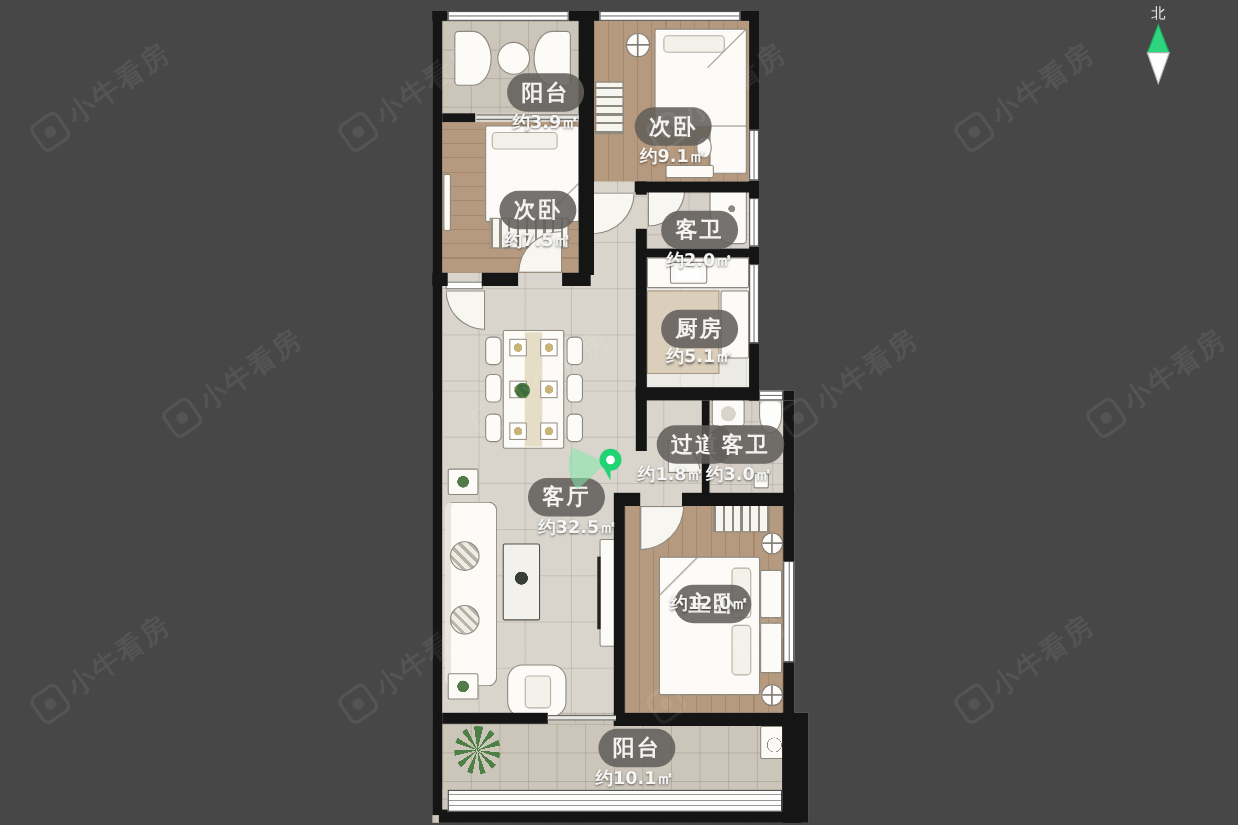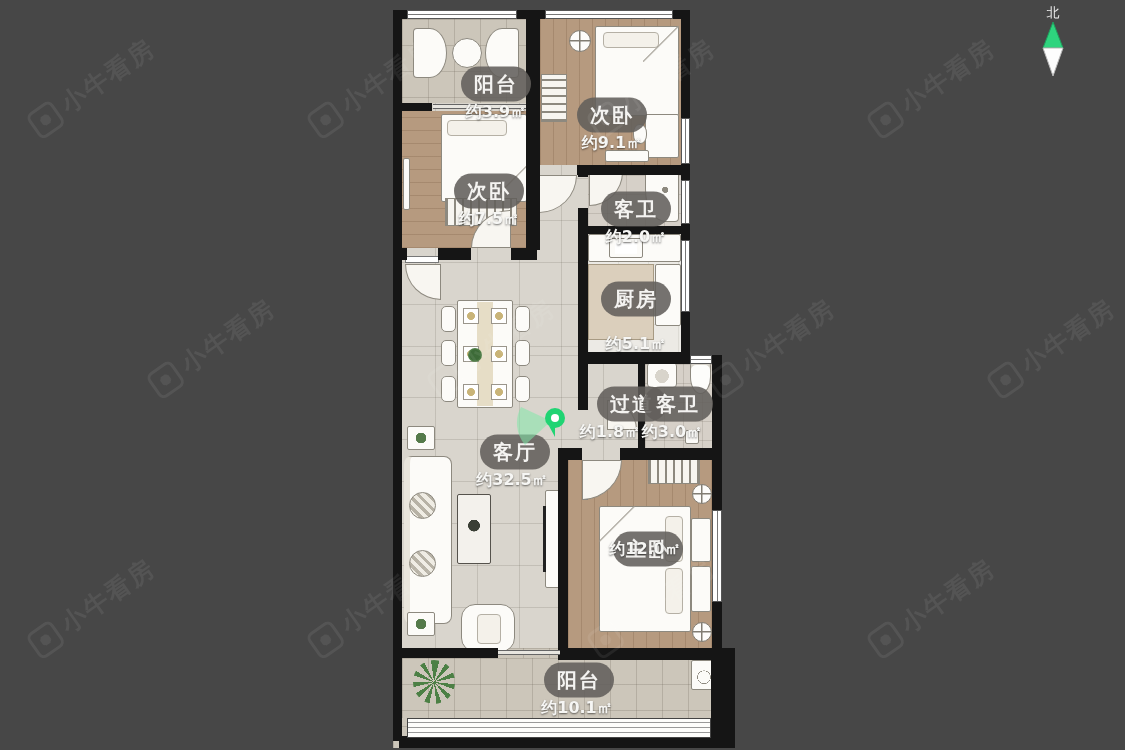--- a/index.html
+++ b/index.html
@@ -82,30 +82,30 @@
     <div class="rlabel" style="left:219px;top:105px"><span class="pillbg">次卧</span></div>
     <div class="rarea" style="left:219px;top:133px">约9.1㎡</div>
 
     <div class="rlabel" style="left:96px;top:181px"><span class="pillbg">次卧</span></div>
     <div class="rarea" style="left:96px;top:209px">约7.5㎡</div>
 
     <div class="rlabel" style="left:243px;top:199px"><span class="pillbg">客卫</span></div>
     <div class="rarea" style="left:243px;top:227px">约2.0㎡</div>
 
     <div class="rlabel" style="left:243px;top:289px"><span class="pillbg">厨房</span></div>
-    <div class="rarea" style="left:243px;top:334px">约5.1㎡</div>
+    <div class="rarea" style="left:243px;top:315px">约5.1㎡</div>
 
     <div class="rlabel" style="left:239px;top:394px"><span class="pillbg">过道</span></div>
     <div class="rarea" style="left:217px;top:422px">约1.8㎡</div>
 
     <div class="rlabel" style="left:285px;top:394px"><span class="pillbg">客卫</span></div>
     <div class="rarea" style="left:279px;top:422px">约3.0㎡</div>
 
     <div class="rlabel" style="left:122px;top:442px"><span class="pillbg">客厅</span></div>
-    <div class="rarea" style="left:119px;top:470px">约32.5㎡</div>
+    <div class="rarea" style="left:132px;top:470px">约32.5㎡</div>
 
     <div class="rlabel" style="left:255px;top:539px"><span class="pillbg">主卧</span></div>
     <div class="rarea" style="left:252px;top:539px">约12.0㎡</div>
 
     <div class="rlabel" style="left:186px;top:670px"><span class="pillbg">阳台</span></div>
     <div class="rarea" style="left:184px;top:698px">约10.1㎡</div>
 
     <svg id="pin" width="64" height="64" viewBox="0 0 64 64">
       <path d="M38 28 L8 14 A 34 34 0 0 0 12 52 Z" fill="rgba(130,232,170,0.55)"></path>
       <path d="M42 34 L42 44 L36 33 Z" fill="#20d473"></path>

